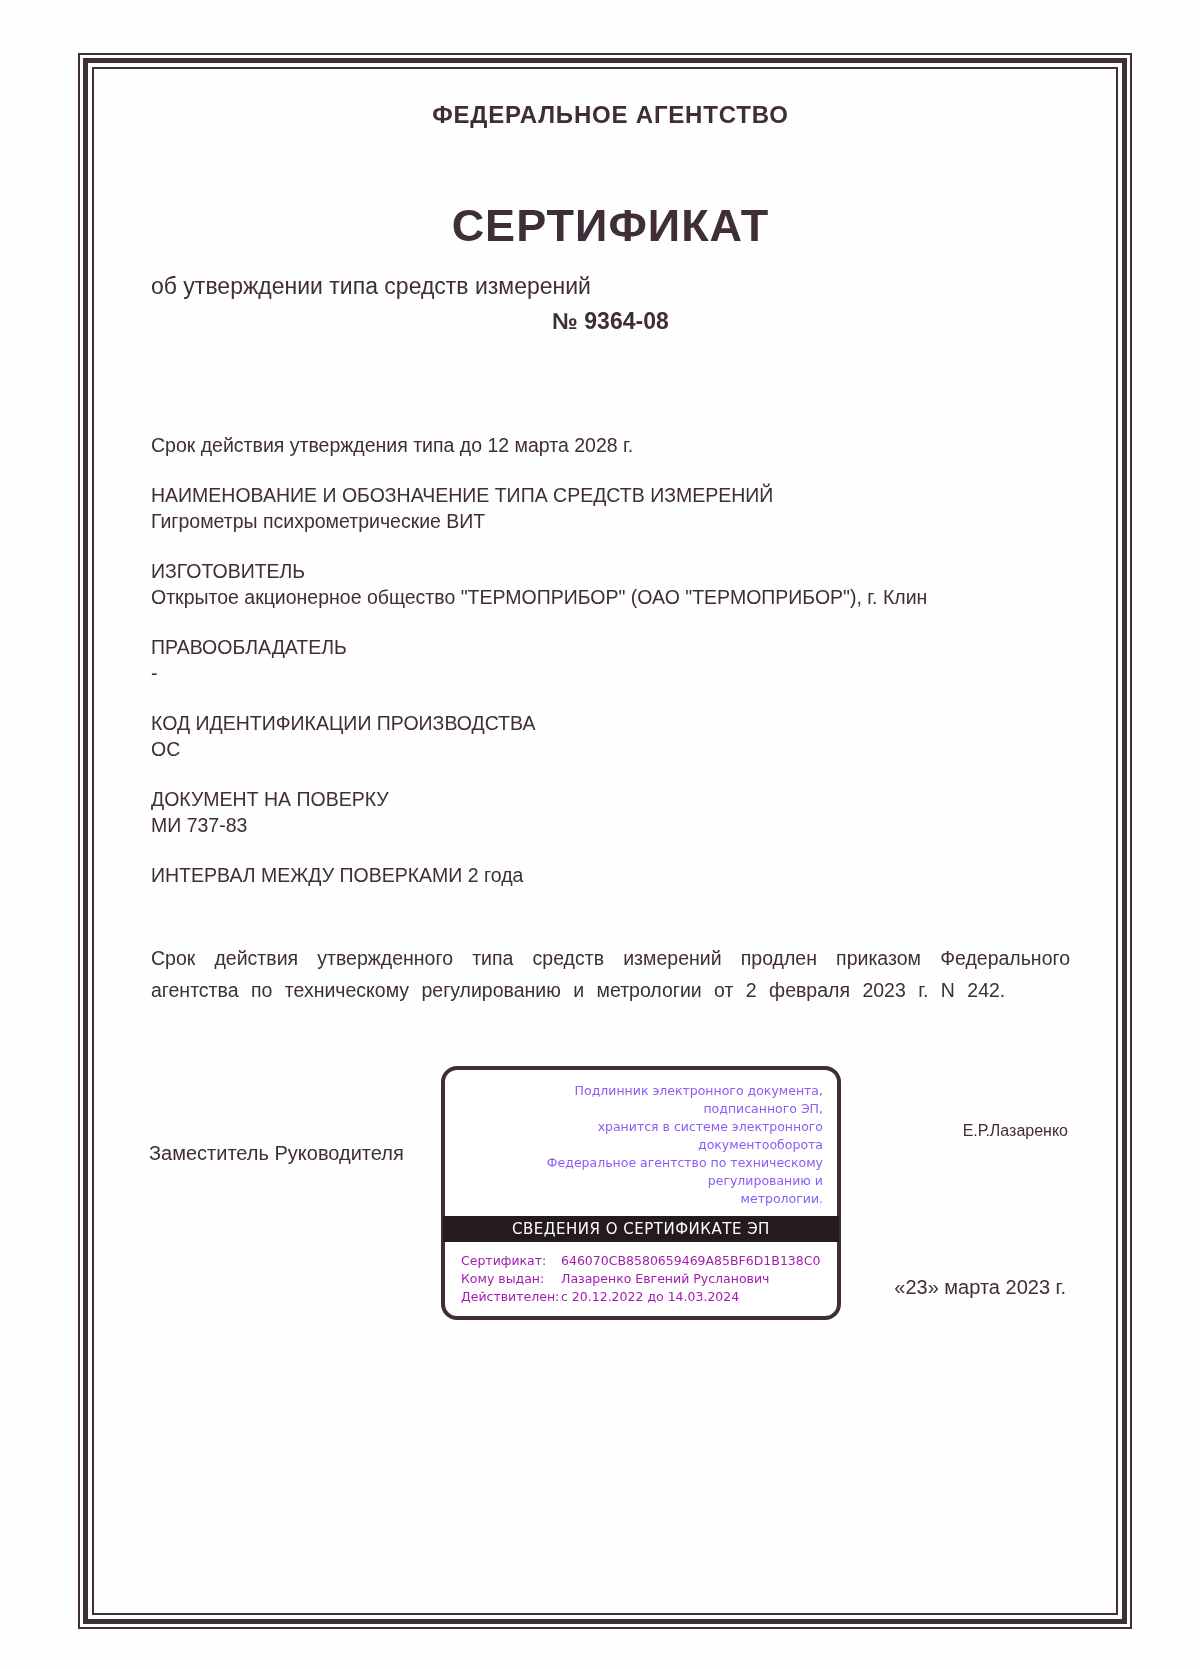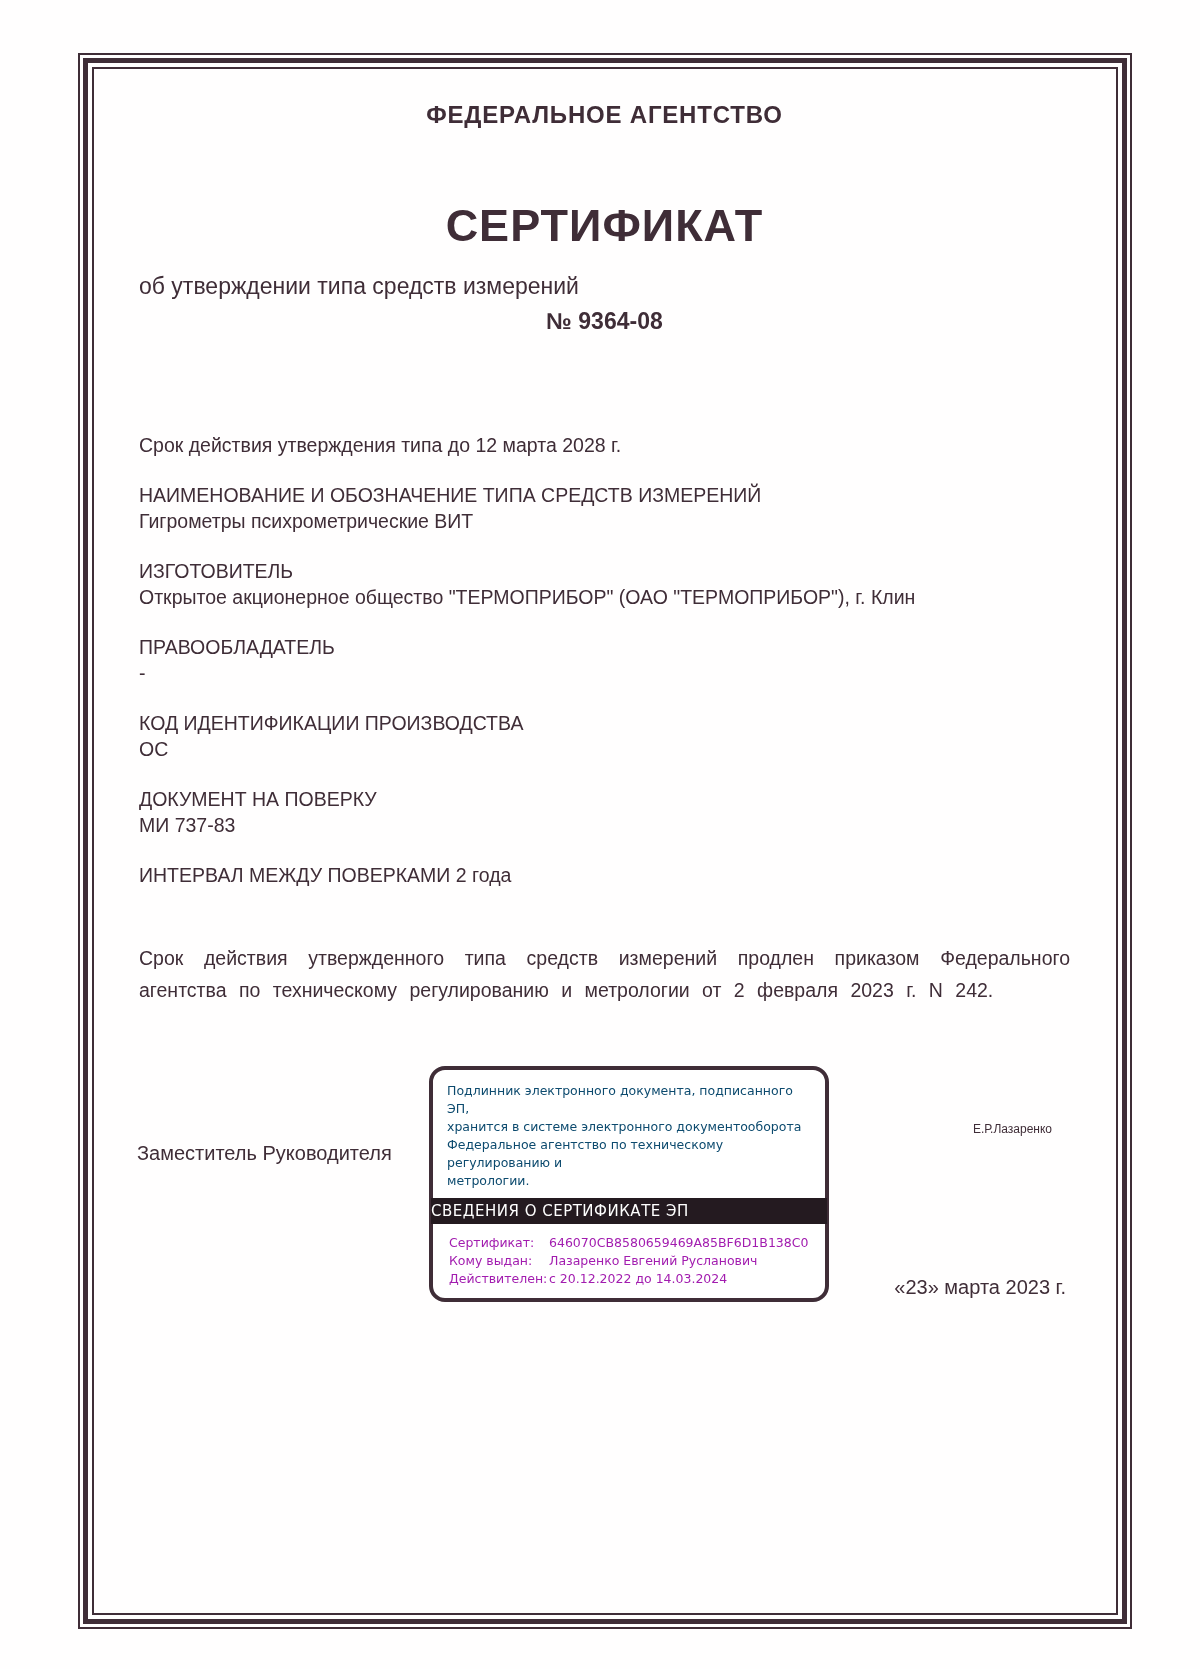--- a/index.html
+++ b/index.html
@@ -25,21 +25,21 @@
     border: 5px solid var(--ink, #3f2d37);
     padding: 4px;
     box-sizing: border-box;
   }
   .frame-inner {
     width: 100%; height: 100%;
     border: 2px solid var(--ink, #3f2d37);
     box-sizing: border-box;
     overflow: hidden;
   }
-  .content { padding: 30px 46px 0 45px; }
+  .content { padding: 30px 46px 0 57px; }
 
   .org-header {
     text-align: center;
     font-weight: bold;
     font-size: 24px;
     line-height: 32px;
     letter-spacing: 0.8px;
   }
   .cert-title {
     margin-top: 70px;
@@ -68,38 +68,39 @@
   .b { font-weight: normal; }
   .para {
     margin-top: 54px;
     text-align: justify;
     line-height: 32px;
     word-spacing: 7px;
   }
 
   .sig-row { position: relative; height: 198px; margin-top: 58px; }
   .sig-position { position: absolute; left: -2px; top: 78px; font-size: 20px; }
-  .sig-name { position: absolute; right: 18px; top: 58px; font-size: 12px; }
+  .sig-name { position: absolute; right: 2px; top: 58px; font-size: 16px; }
 
   .stamp {
     position: absolute;
     left: 290px; top: 2px;
     width: 400px;
     box-sizing: border-box;
     border: 4px solid var(--ink, #3f2d37);
     border-radius: 16px;
     background: #fff;
     padding: 12px 14px 10px;
     font-family: "DejaVu Sans", sans-serif;
   }
-  .stamp-desc { font-size: 12.5px; line-height: 18px; text-align: left; color: #0c4a6e; }
+  .stamp-desc { font-size: 12.5px; line-height: 18px; text-align: right; color: #8b5cf6; margin-left: 28px; }
   .stamp-bar {
     margin: 8px -16px 10px;
     background: var(--bar_bg, #241a20);
     color: #ffffff;
+    text-align: center;
     font-size: 15px;
     line-height: 26px;
     letter-spacing: 0.5px;
   }
   .stamp-cert { font-size: 12.5px; line-height: 18px; color: #a21caf; padding: 0 2px; }
   .stamp-cert .row { display: flex; }
   .stamp-cert .lbl { flex: none; min-width: 100px; }
 
   .date-line {
     margin-top: 12px;

